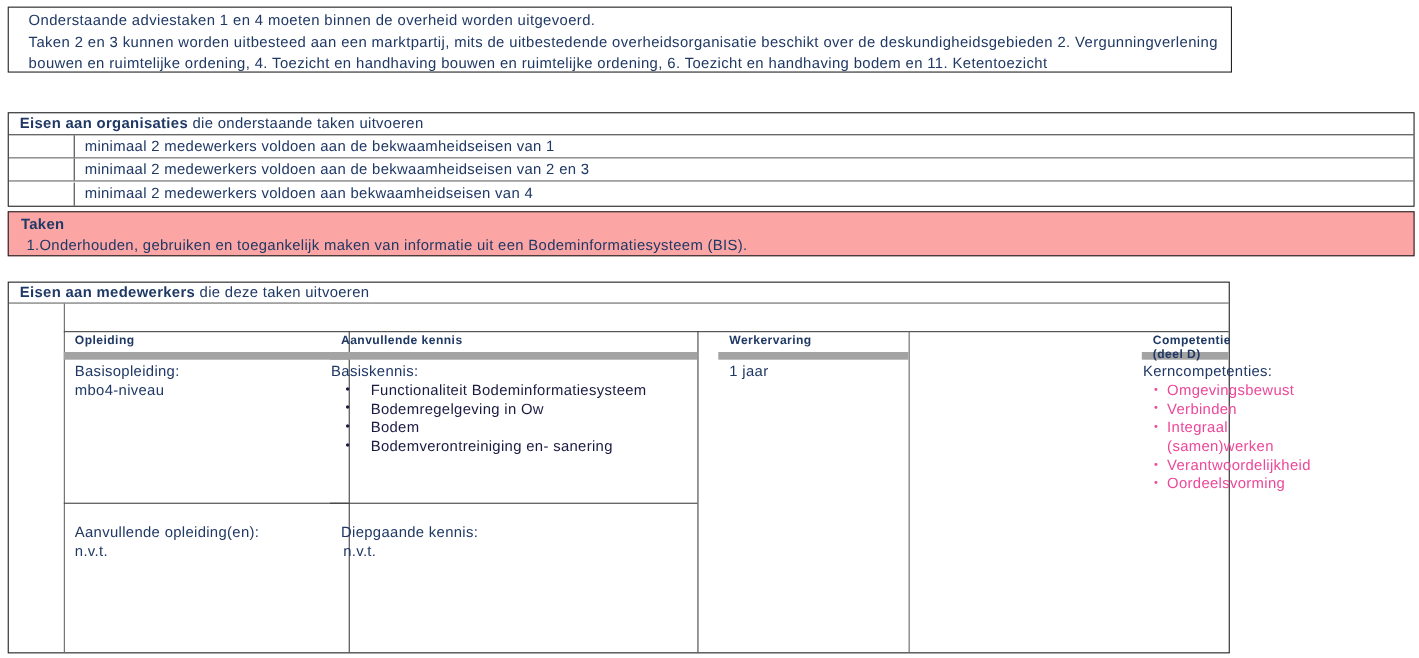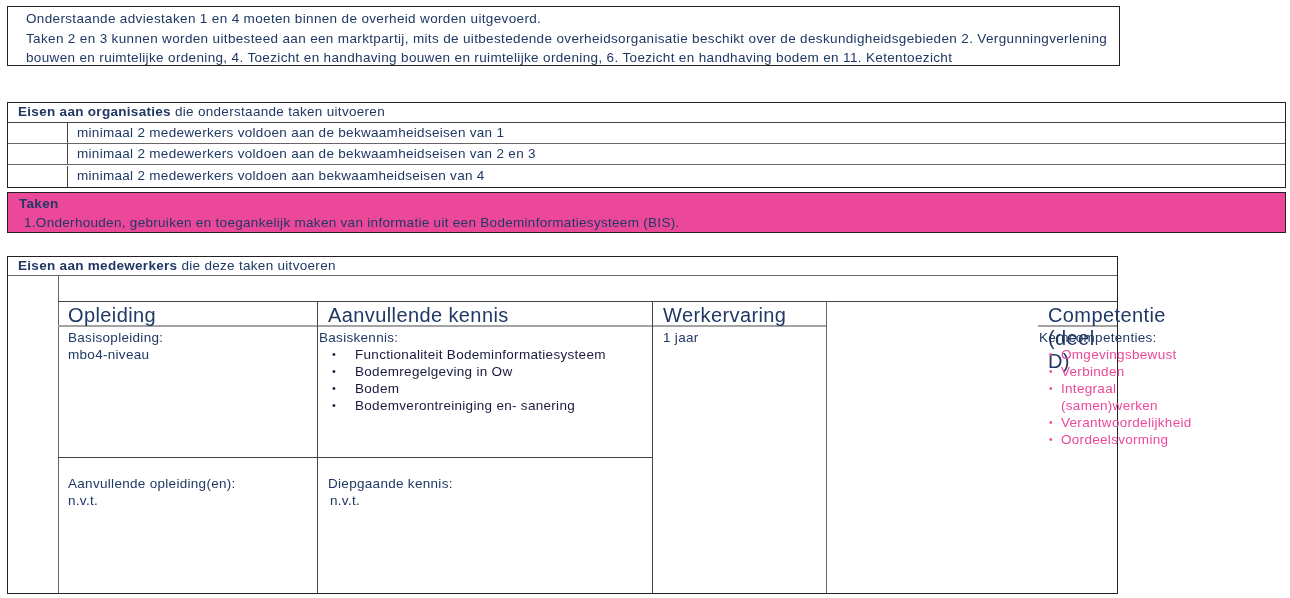--- a/index.html
+++ b/index.html
@@ -52,21 +52,21 @@
     border-right: 1px solid #444;
   }
   #org .req-row .txt {
     position: absolute; left: 69px; top: 2px;
     letter-spacing: 0.3px;
   }
   b { font-weight: bold; }
   
   #taken {
     left: 7px; top: 192px; width: 1279px; height: 41px;
-    background: #ec4899;
+    background: #fca5a5;
     padding: 1px 0 0 11px;
     line-height: 19px;
     letter-spacing: 0.3px;
   }
   #taken .task { padding-left: 5px; }
   
   #emp {
     left: 7px; top: 256px; width: 1111px; height: 338px;
   }
   #emp .head-row {
@@ -84,33 +84,33 @@
     position: absolute; left: 50px; right: 0; top: 19px; height: 25px;
     border-bottom: 1px solid #444;
   }
   .col {
     position: absolute; top: 44px; bottom: 0;
     box-sizing: border-box;
   }
   .col .colhead {
     height: 26px;
     box-sizing: border-box;
-    border-bottom: 2px solid #a3a3a3;
-    font-weight: normal;
-    font-size: 20px;
+    border-bottom: 7px solid #a3a3a3;
+    font-weight: bold;
+    font-size: 11px;
     padding: 3px 0 0 10px;
     letter-spacing: 0.4px;
   }
   .col .cell {
     padding: 2px 0 0 10px;
     line-height: 17px;
     letter-spacing: 0.3px;
   }
   #col-opl { left: 50px; width: 260px; border-right: 1px solid #444; }
-  #col-kennis { left: 310px; width: 335px; border-right: 1px solid #444; }
+  #col-kennis { left: 292px; width: 335px; border-right: 1px solid #444; }
   #col-werk { left: 645px; width: 174px; border-right: 1px solid #666; }
   #col-freq { left: 819px; width: 211px; border-right: 1px solid #222; }
   #col-comp { left: 1030px; right: 0; }
   #col-opl .cell.lower, #col-kennis .cell.lower {
     position: absolute; left: 0; right: 0; top: 156px; bottom: 0;
     border-top: 1px solid #444;
     padding-top: 17px;
   }
   #col-kennis .cell.upper { padding-left: 1px; }
   #col-kennis .cell.lower { padding-left: 10px; }

